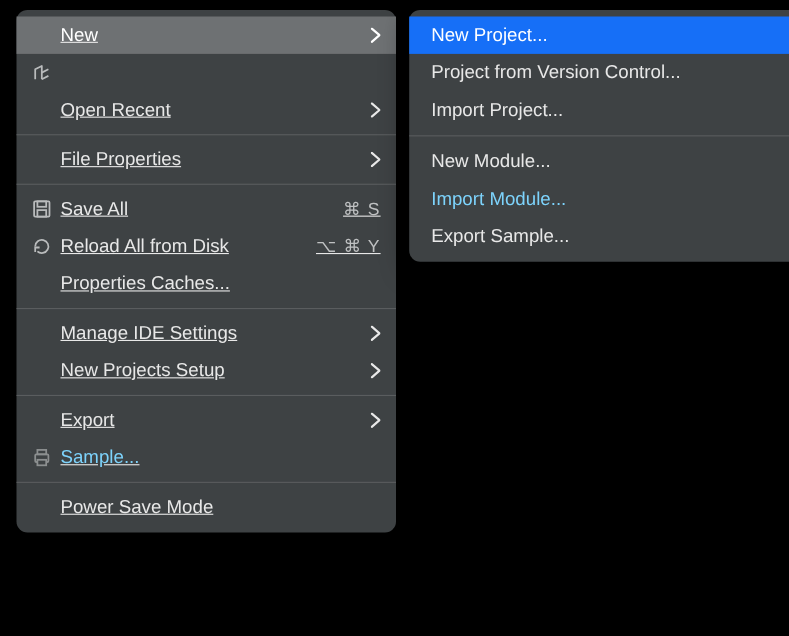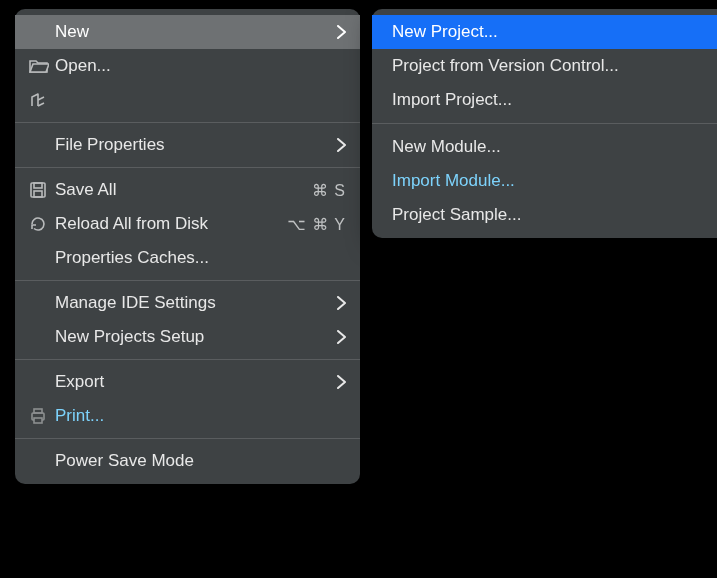--- a/index.html
+++ b/index.html
@@ -17,20 +17,21 @@
     position: absolute;
     background: #3e4244;
     border-radius: 10px;
     padding: 6px 0;
     box-shadow: 0 6px 24px rgba(0,0,0,0.6);
   }
   .menu.main {
     left: 15px;
     top: 9px;
     width: 345px;
+    text-decoration: underline;
   }
   .menu.sub {
     left: 372px;
     top: 9px;
     width: 392px;
     text-align: right;
   }
   .item {
     display: flex;
     align-items: center;
@@ -91,39 +92,40 @@
     <span class="no-icon"></span>
     <span class="label">New</span>
     <span class="spacer"></span>
     <span class="chevron">
       <svg width="9" height="14" viewBox="0 0 9 14">
           <path d="M1 1 L8 7 L1 13" fill="none" stroke="#ffffff" stroke-width="2" stroke-linecap="round" stroke-linejoin="round"></path>
         </svg>
     </span>
   </div>
 
-  <div class="item">
-    <span class="icon">
-      <svg width="20" height="16" viewBox="0 0 20 16">
-          <path d="M1 3 h6 l2 2 h9 v9 h-17 z" fill="none" stroke="#b9bbbc" stroke-width="1.6"></path>
-          <path d="M1 14 L4 6 h16 l-3 8 z" fill="#3e4244" stroke="#b9bbbc" stroke-width="1.6"></path>
-        </svg>
-    </span>
-    <span class="label">Open...</span>
-  </div>
 
   <div class="item">
     <span class="icon">
       <svg width="18" height="18" viewBox="0 0 18 18">
           <path d="M3 15 L3 6 L9 3 L9 15" fill="none" stroke="#b9bbbc" stroke-width="1.6" stroke-linejoin="round"></path>
           <path d="M9 9 L15 6 M9 15 L15 12" stroke="#b9bbbc" stroke-width="1.6"></path>
         </svg>
     </span>
   </div>
 
+  <div class="item">
+    <span class="no-icon"></span>
+    <span class="label">Open Recent</span>
+    <span class="spacer"></span>
+    <span class="chevron">
+      <svg width="9" height="14" viewBox="0 0 9 14">
+          <path d="M1 1 L8 7 L1 13" fill="none" stroke="#e8e8e8" stroke-width="2" stroke-linecap="round" stroke-linejoin="round"></path>
+        </svg>
+    </span>
+  </div>
 
   <div class="sep"></div>
 
   <div class="item">
     <span class="no-icon"></span>
     <span class="label">File Properties</span>
     <span class="spacer"></span>
     <span class="chevron">
       <svg width="9" height="14" viewBox="0 0 9 14">
           <path d="M1 1 L8 7 L1 13" fill="none" stroke="#e8e8e8" stroke-width="2" stroke-linecap="round" stroke-linejoin="round"></path>
@@ -202,21 +204,21 @@
   </div>
 
   <div class="item disabled">
     <span class="icon">
       <svg width="18" height="18" viewBox="0 0 18 18">
           <rect x="3" y="6" width="12" height="7" rx="1" fill="none" stroke="#8c8f90" stroke-width="1.6"></rect>
           <rect x="5" y="2" width="8" height="4" fill="none" stroke="#8c8f90" stroke-width="1.6"></rect>
           <rect x="5" y="11" width="8" height="5" fill="#3e4244" stroke="#8c8f90" stroke-width="1.6"></rect>
         </svg>
     </span>
-    <span class="label">Print...</span>
+    <span class="label">Sample...</span>
   </div>
 
   <div class="sep"></div>
 
   <div class="item">
     <span class="no-icon"></span>
     <span class="label">Power Save Mode</span>
   </div>
 
 </div>
@@ -239,16 +241,16 @@
 
   <div class="item">
     <span class="label">New Module...</span>
   </div>
 
   <div class="item disabled">
     <span class="label">Import Module...</span>
   </div>
 
   <div class="item">
-    <span class="label">Project Sample...</span>
+    <span class="label">Export Sample...</span>
   </div>
 
 </div>
 
 </body></html>

